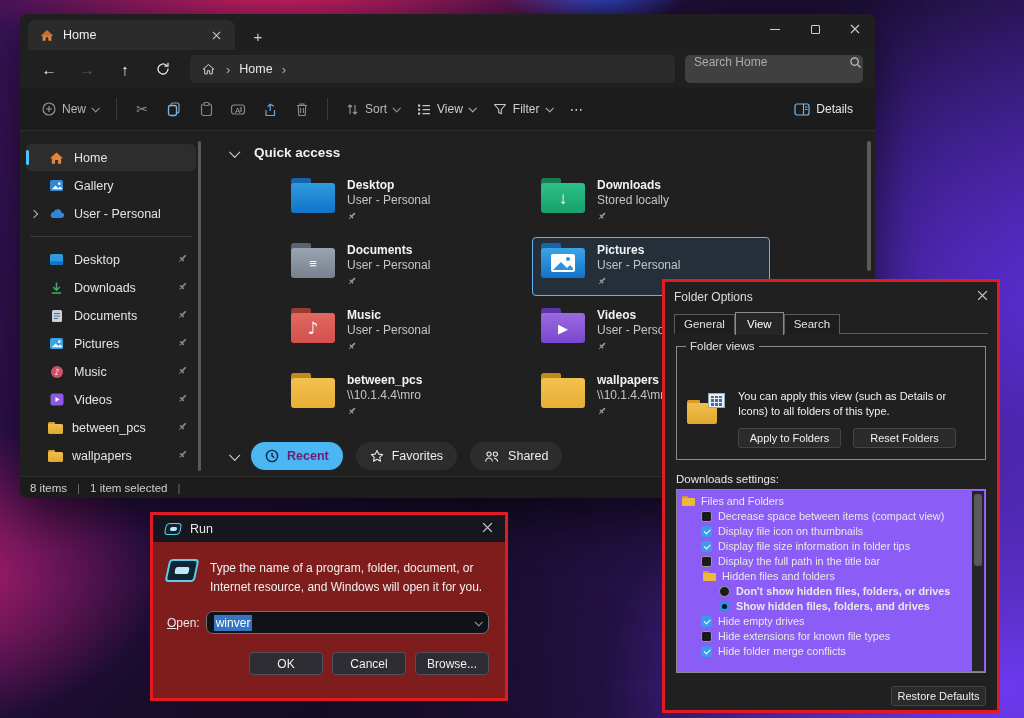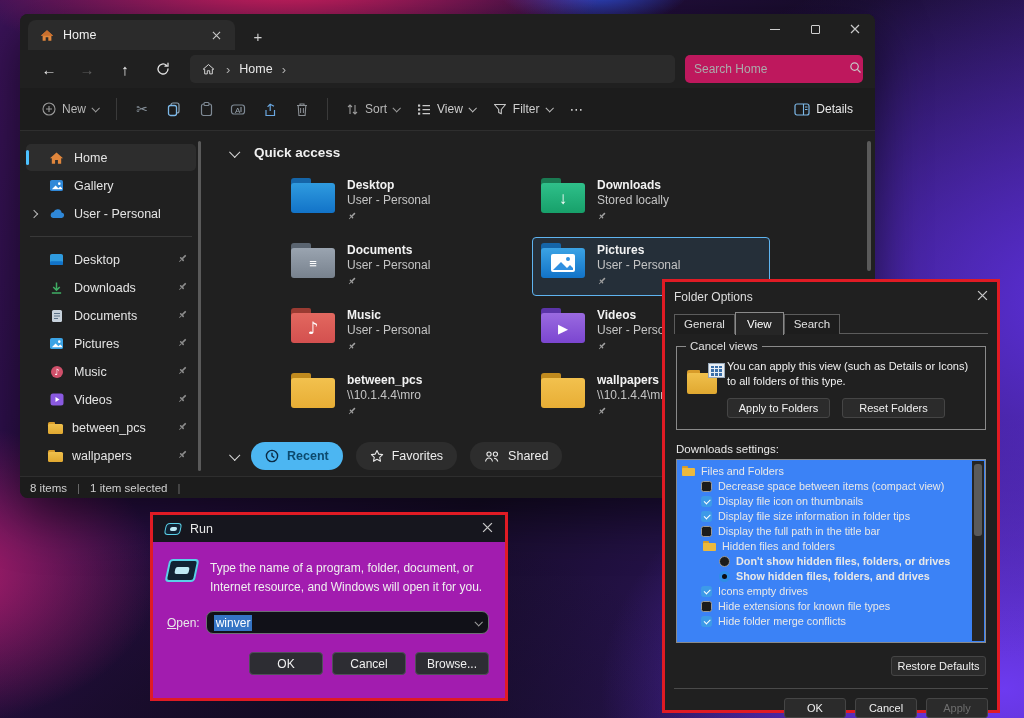--- a/index.html
+++ b/index.html
@@ -42,21 +42,21 @@
   .cap .sq { width:9px; height:9px; border:1px solid #cfcfcf; border-radius:1px; }
   .cap .mn { width:10px; height:1px; background:#cfcfcf; }
 
   .navbar { height:38px; display:flex; align-items:center; padding:0 12px; gap:4px; background:#202020; flex:none; }
   .navbtn { width:34px; height:28px; display:flex; align-items:center; justify-content:center;
     font-size:15px; color:#ededed; border-radius:5px; }
   .navbtn.disabled { color:#5f5f5f; }
   .addressbar { flex:1; height:28px; background:#2b2b2b; border-radius:5px; margin:0 6px;
     display:flex; align-items:center; padding:0 10px; gap:9px; font-size:12.5px; }
   .crumb-sep { color:#b0b0b0; font-size:13px; }
-  .searchbox { width:178px; height:28px; background:#be185d; border-radius:5px; display:flex; align-items:center; padding:0 9px; }
+  .searchbox { width:178px; height:28px; background:#404040; border-radius:5px; display:flex; align-items:flex-start; padding:0 9px; }
   .searchbox input { flex:1; background:transparent; border:none; outline:none; color:#cfcfcf; font-size:12px; font-family:inherit; }
   .searchbox input::placeholder { color:#ababab; }
 
   .toolbar { height:43px; background:#1c1c1c; border-bottom:1px solid #2e2e2e; display:flex; align-items:center; padding:0 14px; gap:2px; flex:none; }
   .tbtn { display:flex; align-items:center; gap:6px; padding:6px 8px; border-radius:5px; color:#cfcfcf; font-size:12px; }
   .tico { width:30px; height:30px; display:flex; align-items:center; justify-content:center; border-radius:5px; }
   .tsep { width:1px; height:22px; background:#3a3a3a; margin:0 8px; }
   .toolbar .spacer { flex:1; }
 
   .winbody { flex:1; display:flex; min-height:0; position:relative; }
@@ -76,21 +76,21 @@
   .tile { width:238px; display:flex; gap:12px; padding:5px 8px; border-radius:4px; border:1px solid transparent; }
   .tile.selected { background:rgba(70,140,210,.14); border-color:#5fb4f0; }
   .tile .txt { display:flex; flex-direction:column; font-size:12px; line-height:1.25; min-width:0; }
   .tile .name { color:#f2f2f2; font-weight:700; white-space:nowrap; }
   .tile .sub { color:#c4c4c4; white-space:nowrap; overflow:hidden; }
   .tile .pin { margin-top:2px; }
 
   .pill-row { display:flex; align-items:center; gap:13px; margin:16px 0 0 0; }
   .pill { display:flex; align-items:center; gap:8px; height:28px; padding:0 14px; border-radius:14px;
     background:#2d2d2d; color:#eeeeee; font-size:12.5px; }
-  .pill.active { background:#4cb6f2; color:#0c4a6e; font-weight:700; }
+  .pill.active { background:#4cb6f2; color:#701a75; font-weight:700; }
   .main-scroll { position:absolute; right:4px; top:10px; width:4px; height:130px; background:#5a5a5a; border-radius:2px; }
 
   .statusbar { height:22px; flex:none; border-top:1px solid #2e2e2e; display:flex; align-items:center;
     gap:10px; padding:0 10px; font-size:11.5px; color:#d0d0d0; background:#1c1c1c; }
   .statusbar .bar { color:#6f6f6f; }
 
   
   .folder { position:relative; width:44px; height:35px; flex:none; }
   .folder .tabf { position:absolute; left:0; top:0; width:20px; height:11px; border-radius:3px 2px 0 0; background:var(--tab); }
   .folder .body { position:absolute; left:0; top:5px; right:0; bottom:0; border-radius:3px;
@@ -107,21 +107,21 @@
   .sfolder::before { content:""; position:absolute; left:0; top:0; width:7px; height:4px; background:#d89c2a; border-radius:1.5px 1px 0 0; }
   .sfolder::after { content:""; position:absolute; left:0; top:2px; right:0; bottom:0; background:linear-gradient(#f0c04c,#e0a830); border-radius:1.5px; }
   .mfolder { width:13px; height:10px; position:relative; flex:none; }
   .mfolder::before { content:""; position:absolute; left:0; top:0; width:6px; height:3px; background:#d89c2a; border-radius:1px 1px 0 0; }
   .mfolder::after { content:""; position:absolute; left:0; top:1.5px; right:0; bottom:0; background:#ecb93e; border-radius:1px; }
 
   .sicon { width:17px; height:17px; display:flex; align-items:center; justify-content:center; flex:none; }
 
   
   .run { left:150px; top:512px; width:358px; height:189px; border:3px solid #e01b24; z-index:3;
-    background:#a21caf; display:flex; flex-direction:column; }
+    background:#7f1d1d; display:flex; flex-direction:column; }
   .run-title { height:27px; background:#16161e; display:flex; align-items:center; padding:0 12px; gap:9px; font-size:12.5px; flex:none; }
   .run-body { flex:1; padding:9px 16px 0 14px; display:flex; flex-direction:column; }
   .run-msg-row { display:flex; gap:13px; margin-top:8px; }
   .runicon { width:30px; height:23px; border:2px solid #5ad0e8; border-radius:4px; transform:skewX(-12deg);
     background:#123; display:flex; align-items:center; justify-content:center; flex:none; }
   .runicon i { display:block; width:14px; height:7px; background:#bfeaf5; border-radius:2px; }
   .runicon.small { width:16px; height:12px; border-width:1.5px; }
   .runicon.small i { width:7px; height:3.5px; }
   .run-msg { font-size:12px; color:#f0f0f0; line-height:1.55; }
   .open-row { display:flex; align-items:center; gap:6px; margin-top:15px; }
@@ -137,35 +137,35 @@
   .fo { left:662px; top:279px; width:338px; height:434px; border:3px solid #e01b24; z-index:2;
     background:#202020; display:flex; flex-direction:column; padding:0 9px; }
   .fo-title { height:25px; display:flex; align-items:center; gap:8px; font-size:12px; color:#dedede; flex:none; padding-top:4px; }
   .fo-tabs { display:flex; align-items:flex-end; margin-top:4px; flex:none; position:relative; z-index:1; }
   .fo-tab { border:1px solid #5c5c5c; border-bottom:none; background:#1d1d1d; color:#e0e0e0;
     font-size:11.5px; padding:3px 9px 4px 9px; }
   .fo-tab.active { background:#262626; padding:5px 11px 5px 11px; border-color:#8a8a8a; position:relative; top:1px; color:#fff; }
   .fo-content { border-top:1px solid #5c5c5c; margin-top:-1px; flex:1; display:flex; flex-direction:column; padding-top:12px; }
   .groupbox { border:1px solid #8a8a8a; position:relative; padding:12px 10px 11px 10px; margin:0 2px; }
   .groupbox .glabel { position:absolute; top:-7px; left:9px; background:#202020; padding:0 4px; font-size:11.5px; color:#e0e0e0; }
-  .fv-row { display:flex; gap:2px; }
+  .fv-row { display:flex; gap:13px;margin-top:30px; }
   .fv-icon { position:relative; width:38px; height:31px; flex:none; margin-top:4px; }
   .fv-icon .fold { position:absolute; left:0; bottom:0; width:30px; height:24px; }
   .fv-icon .fold::before { content:""; position:absolute; left:0; top:0; width:13px; height:6px; background:#d89c2a; border-radius:2px 1px 0 0; }
   .fv-icon .fold::after { content:""; position:absolute; left:0; top:3px; right:0; bottom:0; background:linear-gradient(#f0c04c,#e0a830); border-radius:2px; }
   .fv-icon .grid { position:absolute; right:0; top:0; width:17px; height:15px; background:#e8eef4; border:1px solid #9ab;
     display:grid; grid-template-columns:repeat(3,1fr); grid-template-rows:repeat(3,1fr); gap:1px; padding:1.5px; }
   .fv-icon .grid b { background:#3a6ea8; }
   .fv-text { font-size:11px; color:#f0f0f0; line-height:1.35; }
   .fv-btns { display:flex; gap:12px; margin-top:9px; }
   .fbtn { height:20px; background:#2b2b2b; border:1px solid #454545; border-radius:3px; color:#f0f0f0;
     font-size:11px; display:flex; align-items:center; justify-content:center; }
   .fv-btns .fbtn { width:103px; }
   .adv-label { font-size:11.5px; color:#e8e8e8; margin:13px 2px 4px 2px; }
-  .listbox { border:1px solid #8a8a8a; background:#3b82f6; margin:0 2px; height:184px; position:relative; padding:4px 16px 0 5px; overflow:hidden; }
+  .listbox { border:1px solid #8a8a8a; background:#8b5cf6; margin:0 2px; height:184px; position:relative; padding:4px 16px 0 5px; overflow:hidden; }
   .lrow { height:15px; display:flex; align-items:center; gap:6px; font-size:10.8px; color:#e8e8e8; white-space:nowrap; }
   .ind1 { padding-left:19px; } .ind2 { padding-left:21px; } .ind3 { padding-left:37px;font-weight:bold; }
   .cb { width:11px; height:11px; border-radius:2.5px; border:1px solid #9a9a9a; background:#1b1b1b; flex:none; position:relative; }
   .cb.checked { background:#3d9ae8; border-color:#3d9ae8; }
   .cb.checked::after { content:""; position:absolute; left:2px; top:2.5px; width:5px; height:2.5px;
     border-left:1.4px solid #fff; border-bottom:1.4px solid #fff; transform:rotate(-45deg); }
   .rb { width:11px; height:11px; border-radius:50%; border:1px solid #9a9a9a; background:#1b1b1b; flex:none; }
   .rb.on { border:3.5px solid #2f8fe6; background:#0c0c0c; }
   .lb-scroll { position:absolute; right:1px; top:1px; bottom:1px; width:12px; background:#252525; }
   .lb-scroll .thumb { position:absolute; left:2px; right:2px; top:3px; height:72px; background:#5a5a5a; border-radius:3px; }
@@ -713,21 +713,21 @@
         </svg>
     </span>
   </div>
   <div class="fo-tabs">
     <span class="fo-tab">General</span>
     <span class="fo-tab active">View</span>
     <span class="fo-tab">Search</span>
   </div>
   <div class="fo-content">
     <div class="groupbox">
-      <span class="glabel">Cancel views</span>
+      <span class="glabel">Folder views</span>
       <div class="fv-row">
         <span class="fv-icon">
           <span class="fold"></span>
           <span class="grid">
               <b></b>
               <b></b>
               <b></b>
               <b></b>
               <b></b>
               <b></b>
@@ -775,21 +775,21 @@
       <div class="lrow ind3">
         <span class="rb"></span>
         <span>Don't show hidden files, folders, or drives</span>
       </div>
       <div class="lrow ind3">
         <span class="rb on"></span>
         <span>Show hidden files, folders, and drives</span>
       </div>
       <div class="lrow ind1">
         <span class="cb checked"></span>
-        <span>Icons empty drives</span>
+        <span>Hide empty drives</span>
       </div>
       <div class="lrow ind1">
         <span class="cb"></span>
         <span>Hide extensions for known file types</span>
       </div>
       <div class="lrow ind1">
         <span class="cb checked"></span>
         <span>Hide folder merge conflicts</span>
       </div>
       <div class="lb-scroll">

